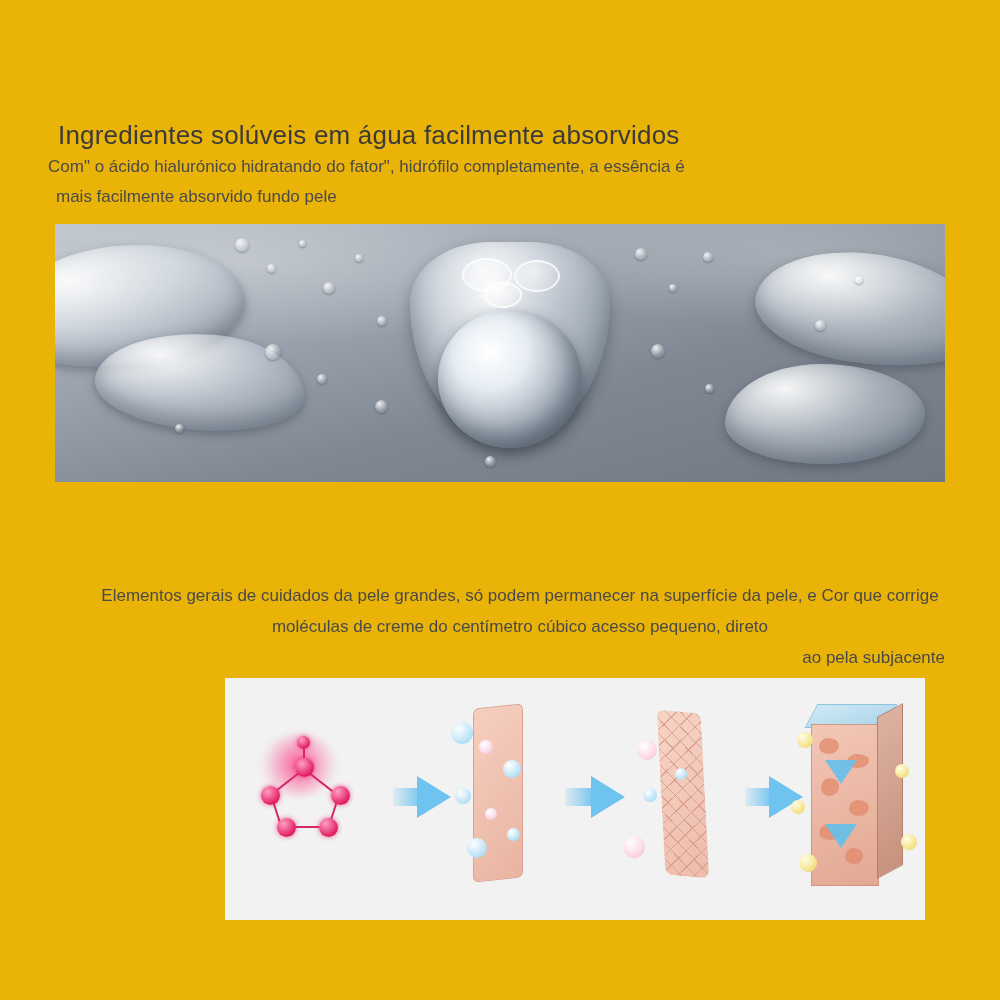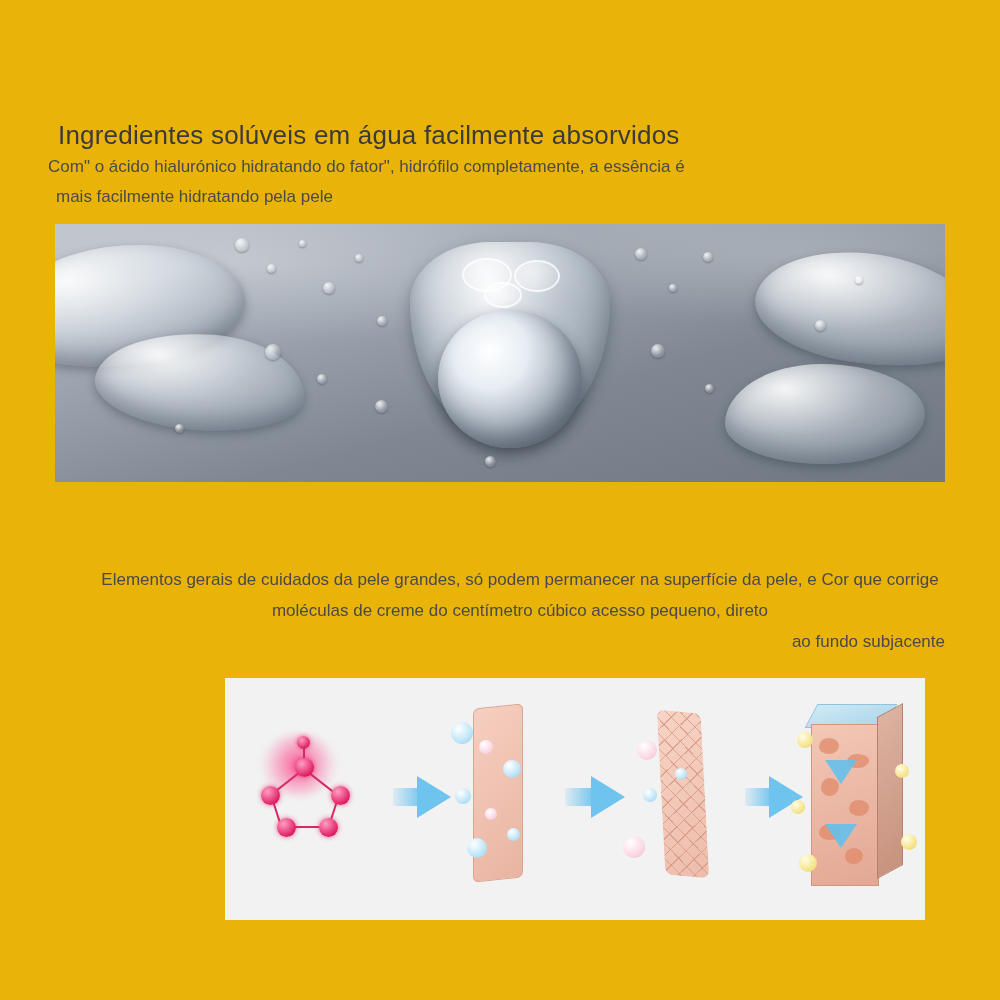--- a/index.html
+++ b/index.html
@@ -142,21 +142,21 @@
     width: 1000px;
     text-align: center;
     font-size: 29px;
     font-weight: 400;
     color: #2e2e2e;
     letter-spacing: 1.6px;
   }
   .para-two {
     position: absolute;
     left: 95px;
-    top: 564px;
+    top: 580px;
     width: 850px;
     font-size: 17px;
     line-height: 31px;
     color: #4a4a4a;
     text-align: center;
   }
   .para-two .ln3 {
     display: block;
     text-align: right;
   }
@@ -271,21 +271,21 @@
 </style>
 </head>
 <body>
 
 <div class="page">
 
   <h1 class="heading-main">Ingredientes solúveis em água facilmente absorvidos</h1>
 
   <div class="para-one">
     <span>Com" o ácido hialurónico hidratando do fator", hidrófilo completamente, a essência é</span>
-    <span class="l2">mais facilmente hidratando pela pele</span>
+    <span class="l2">mais facilmente absorvido fundo pele</span>
   </div>
 
   <div class="water-photo">
     <div class="water-bg"></div>
 
     <div class="blob blob-left"></div>
     <div class="blob blob-left2"></div>
     <div class="blob blob-right"></div>
     <div class="blob blob-right2"></div>
 
@@ -314,21 +314,21 @@
     <div class="droplet" style="left:430px;top:232px;width:11px;height:11px;"></div>
     <div class="droplet" style="left:120px;top:200px;width:9px;height:9px;"></div>
     <div class="droplet" style="left:760px;top:96px;width:11px;height:11px;"></div>
     <div class="droplet" style="left:800px;top:52px;width:8px;height:8px;"></div>
   </div>
 
 
   <div class="para-two">
     <span>Elementos gerais de cuidados da pele grandes, só podem permanecer na superfície da pele, e</span>
     <span>Cor que corrige moléculas de creme do centímetro cúbico acesso pequeno, direto</span>
-    <span class="ln3">ao fundo subjacente</span>
+    <span class="ln3">ao pela subjacente</span>
   </div>
 
   <div class="diagram">
 
     <div class="stage" style="left:0;width:220px;">
       <div class="molecule">
         <div class="mol-glow"></div>
         <div class="bond" style="left:49px;top:28px;width:42px;transform:rotate(38deg);"></div>
         <div class="bond" style="left:49px;top:28px;width:42px;transform:rotate(142deg);"></div>
         <div class="bond" style="left:16px;top:54px;width:34px;transform:rotate(72deg);"></div>

